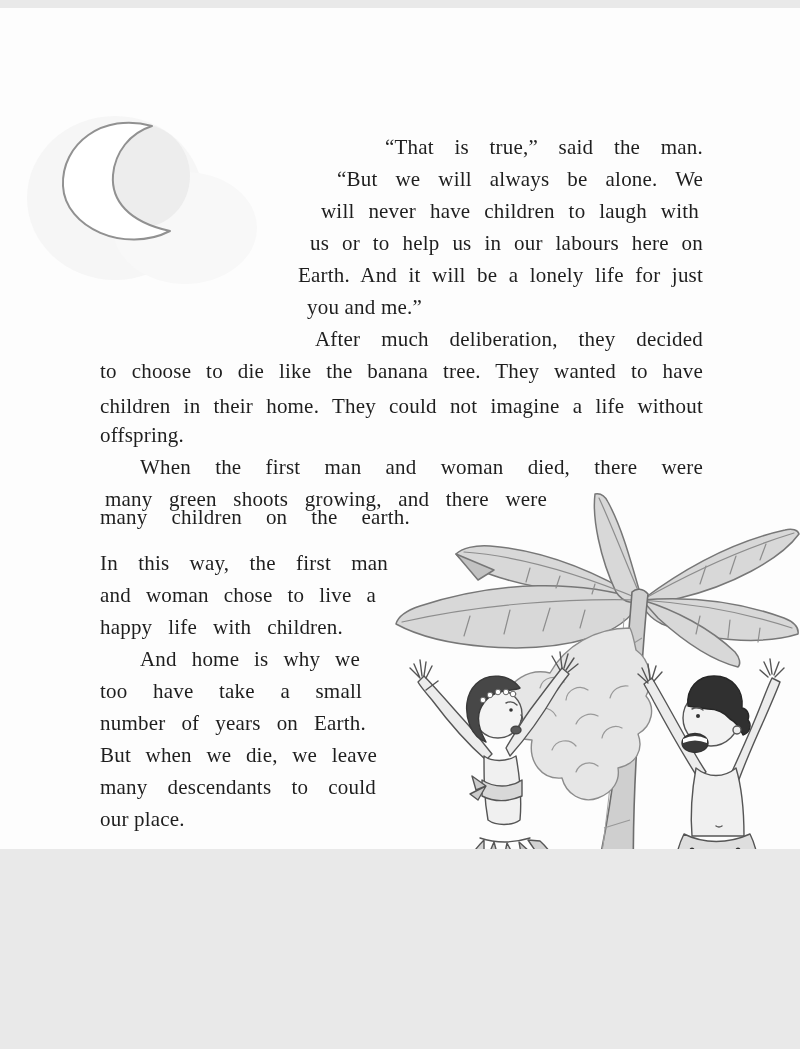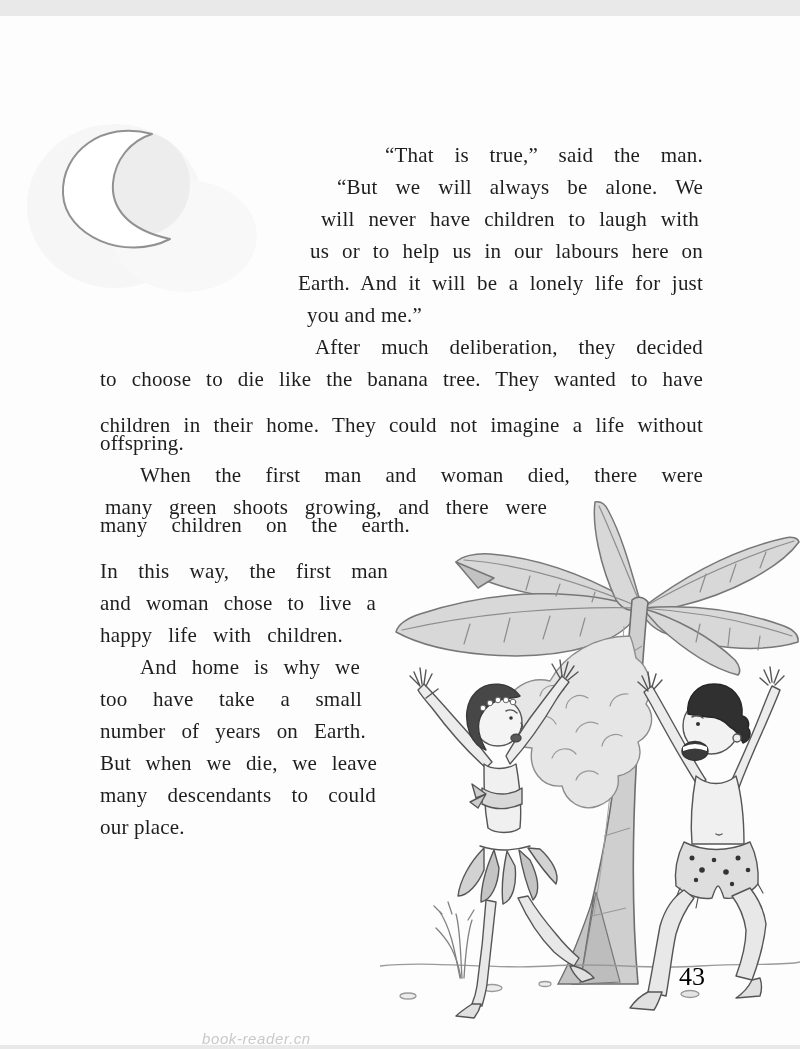--- a/index.html
+++ b/index.html
@@ -1,19 +1,19 @@
 <!DOCTYPE html>
 <html><head>
 <meta charset="utf-8">
 <style>
   html,body{margin:0;padding:0;background:#e9e9e9;}
   .page{
     position:relative;
-    width:800px;height:1029px;
-    margin:16px auto;
+    width:800px;height:841px;
+    margin:8px auto;
     background:#fdfdfd;
     overflow:hidden;
     font-family:"Liberation Serif", serif;
   }
   
   .ln{
     position:absolute;
     height:32px;line-height:32px;
     font-size:21px;
     color:#1e1e1e;
@@ -22,21 +22,21 @@
   }
   .j{text-align:justify;text-align-last:justify;-moz-text-align-last:justify;}
   .s1{top:123px;left:385px;width:318px}
   .s2{top:155px;left:337px;width:366px}
   .s3{top:187px;left:321px;width:378px}
   .s4{top:219px;left:310px;width:393px}
   .s5{top:251px;left:298px;width:405px}
   .s6{top:283px;left:307px;width:300px}
   .s7{top:315px;left:315px;width:388px}
   .s8{top:347px;left:100px;width:603px}
-  .s9{top:393px;left:100px;width:603px}
+  .s9{top:382px;left:100px;width:603px}
   .s10{top:411px;left:100px;width:300px}
   .s11{top:443px;left:140px;width:563px}
   .s12{top:475px;left:105px;width:442px}
   .s13{top:493px;left:100px;width:310px}
   .s14{top:539px;left:100px;width:288px}
   .s15{top:571px;left:100px;width:276px}
   .s16{top:603px;left:100px;width:243px}
   .s17{top:635px;left:140px;width:220px}
   .s18{top:667px;left:100px;width:262px}
   .s19{top:699px;left:100px;width:266px}

